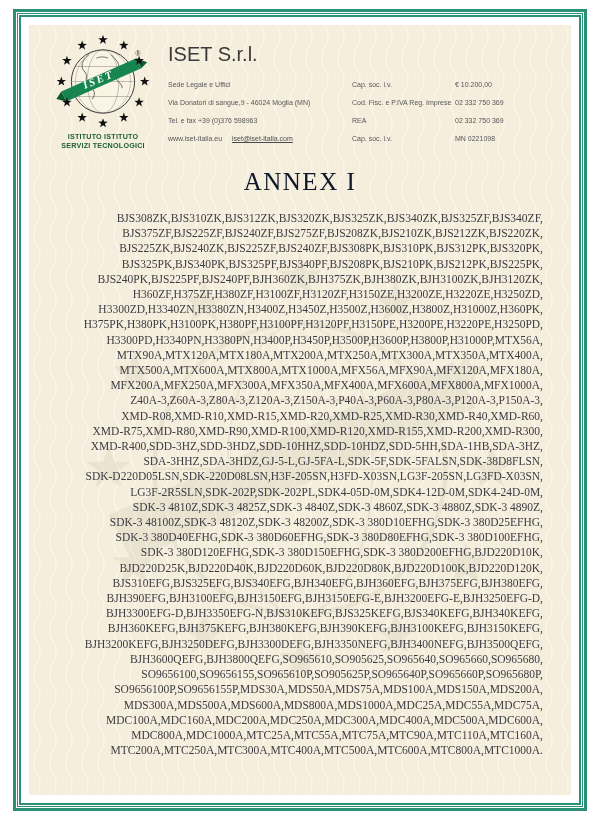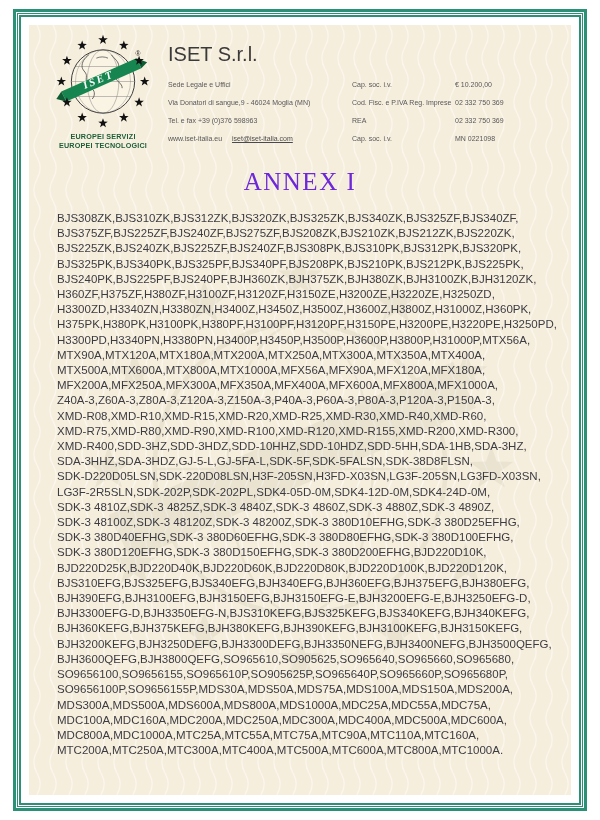--- a/index.html
+++ b/index.html
@@ -31,27 +31,27 @@
   .website{margin-right:8px;}
   .registry{position:absolute;left:323px;top:55px;font-size:7px;color:#57575a;}
   .reg-row{height:18px;line-height:10px;display:flex;}
   .reg-label{width:103px;}
   .reg-value{width:90px;}
 
   
   .annex-title{
     position:absolute;left:0;right:0;top:143px;margin:0;text-align:center;
     font-family:"Liberation Serif","DejaVu Serif",serif;font-weight:normal;
-    font-size:25px;letter-spacing:1.5px;color:#6d28d9;
+    font-size:25px;letter-spacing:1.5px;color:#0f172a;
   }
   .codes{
     position:absolute;left:28px;right:28px;top:186px;
-    font-family:Liberation Sans, sans-serif;
+    font-family:Liberation Serif, serif;
     font-size:11.5px;line-height:15.2px;color:#3b3b42;
-    text-align:left;white-space:pre-line;
+    text-align:right;white-space:pre-line;
   }
 </style>
 </head>
 <body>
 
 <svg width="0" height="0" style="position:absolute" aria-hidden="true">
   <defs>
     <path id="star5" d="M0,-6 L1.41,-1.94 L5.71,-1.85 L2.28,0.74 L3.53,4.85 L0,2.4 L-3.53,4.85 L-2.28,0.74 L-5.71,-1.85 L-1.41,-1.94 Z"></path>
     <pattern id="wavepat" width="16" height="44" patternUnits="userSpaceOnUse">
       <path d="M8 0 C 12 7 12 15 8 22 C 4 29 4 37 8 44" fill="none" stroke="#ffffff" stroke-opacity="0.45" stroke-width="1.5"></path>
@@ -114,22 +114,22 @@
                   <use href="#star5" x="85" y="101.3"></use>
                 <use href="#star5" x="60" y="108"></use>
                   <use href="#star5" x="35" y="101.3"></use>
                 <use href="#star5" x="16.7" y="83"></use>
                   <use href="#star5" x="10" y="58"></use>
                 <use href="#star5" x="16.7" y="33"></use>
                   <use href="#star5" x="35" y="14.7"></use>
               </g>
             </svg>
             <div class="org-name">
-              <div>EUROPEI SERVIZI</div>
-              <div>EUROPEI TECNOLOGICI</div>
+              <div>ISTITUTO ISTITUTO</div>
+              <div>SERVIZI TECNOLOGICI</div>
             </div>
           </div>
 
           <div class="company-name">ISET S.r.l.</div>
 
           <div class="info-left">
             <div class="row">Sede Legale e Uffici</div>
             <div class="row">Via Donatori di sangue,9 - 46024 Moglia (MN)</div>
             <div class="row">Tel. e fax +39 (0)376 598963</div>
             <div class="row">

